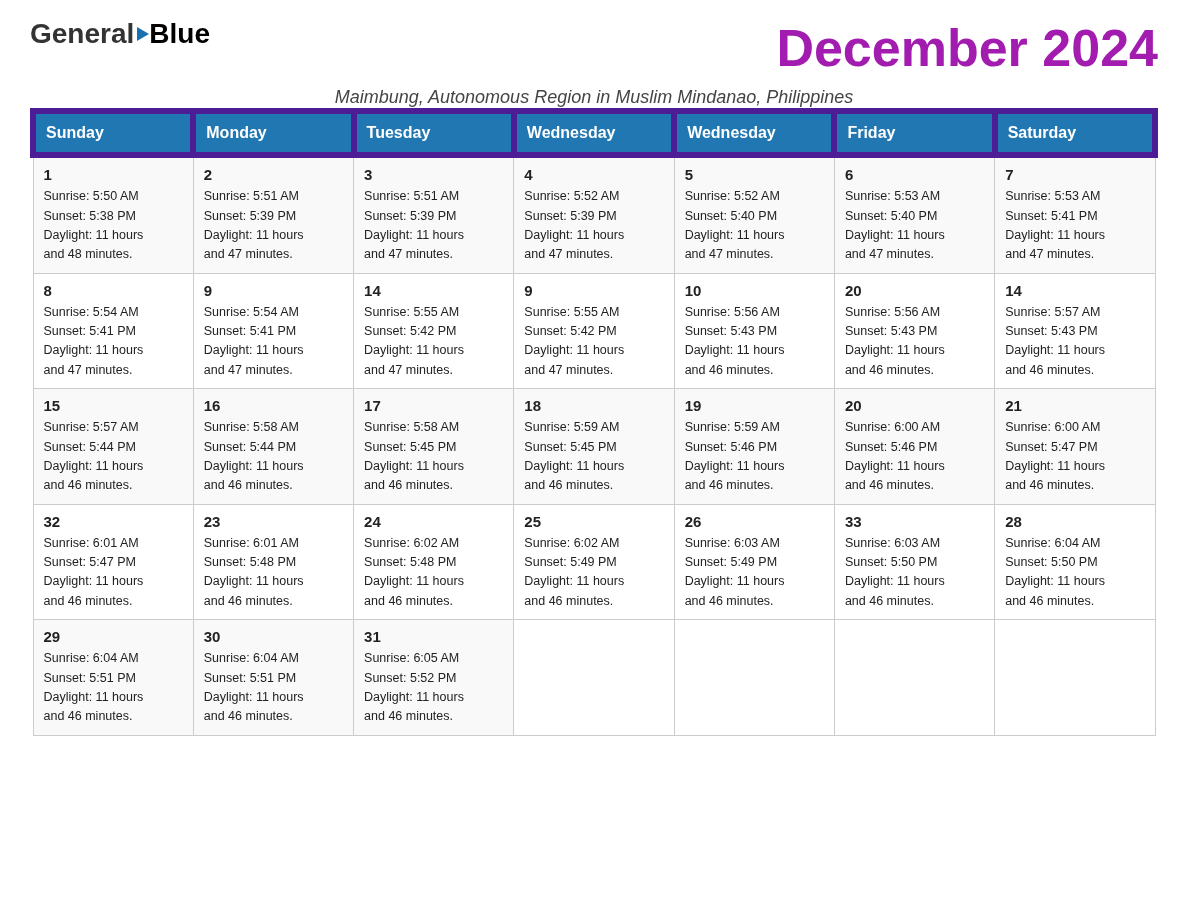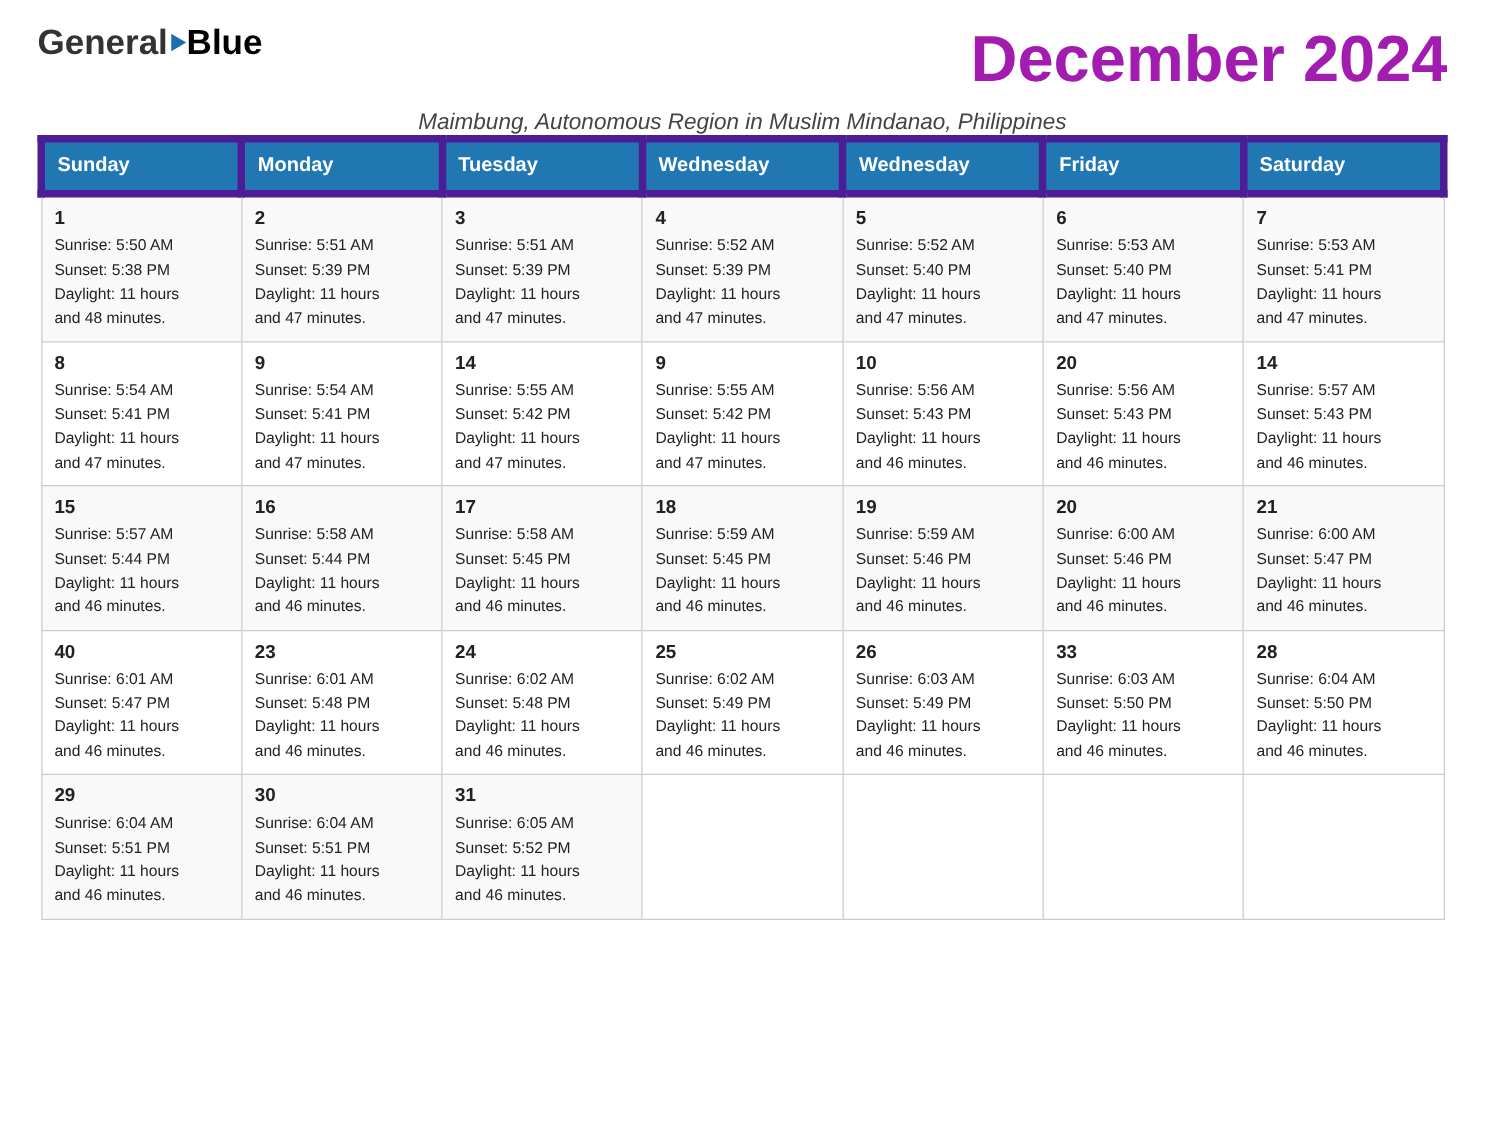--- a/index.html
+++ b/index.html
@@ -212,21 +212,21 @@
         <span class="day-num">20</span>
         <span class="day-info">Sunrise: 6:00 AM<br>Sunset: 5:46 PM<br>Daylight: 11 hours<br>and 46 minutes.</span>
       </td>
         <td>
         <span class="day-num">21</span>
         <span class="day-info">Sunrise: 6:00 AM<br>Sunset: 5:47 PM<br>Daylight: 11 hours<br>and 46 minutes.</span>
       </td>
       </tr>
       <tr>
         <td>
-        <span class="day-num">40</span>
+        <span class="day-num">32</span>
         <span class="day-info">Sunrise: 6:01 AM<br>Sunset: 5:47 PM<br>Daylight: 11 hours<br>and 46 minutes.</span>
       </td>
         <td>
         <span class="day-num">23</span>
         <span class="day-info">Sunrise: 6:01 AM<br>Sunset: 5:48 PM<br>Daylight: 11 hours<br>and 46 minutes.</span>
       </td>
         <td>
         <span class="day-num">24</span>
         <span class="day-info">Sunrise: 6:02 AM<br>Sunset: 5:48 PM<br>Daylight: 11 hours<br>and 46 minutes.</span>
       </td>

